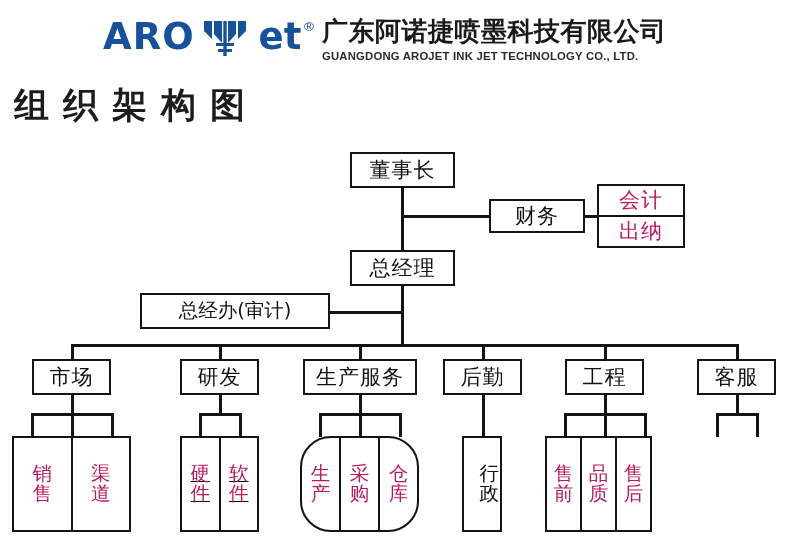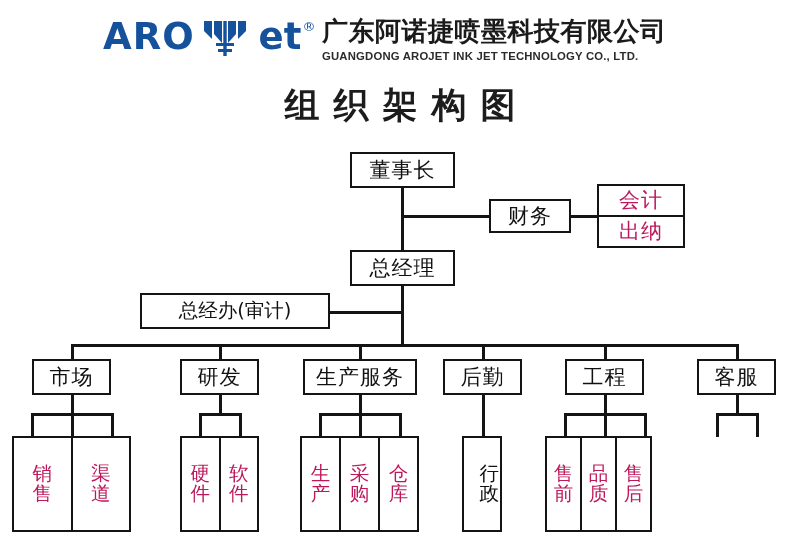--- a/index.html
+++ b/index.html
@@ -86,21 +86,20 @@
     letter-spacing: 0.2px;
     margin-top: 3px;
     white-space: nowrap;
   }
 
   #chart-title {
     position: absolute;
     left: 0;
     top: 82px;
     width: 800px;
-    text-align: center;
     font-family: "DejaVu Sans", "Liberation Sans", sans-serif;
     font-weight: bold;
     font-size: 35px;
     letter-spacing: 14px;
     text-indent: 14px;
     color: #1c1c1c;
   }
 
   
   #chart {
@@ -228,21 +227,21 @@
 <div id="chart">
 
   <div class="box" style="left:350px; top:152px; width:105px; height:36px;">
     <span>董事长</span>
   </div>
 
   <div class="ln v" style="left:401px; top:188px; height:62px;"></div>
 
   <div class="ln h" style="left:401px; top:215px; width:88px;"></div>
 
-  <div class="box" style="left:489px; top:199px; width:82px; height:34px;">
+  <div class="box" style="left:489px; top:199px; width:96px; height:34px;">
     <span>财务</span>
   </div>
 
   <div class="ln h" style="left:571px; top:215px; width:26px;"></div>
 
   <div class="group vstack" style="left:597px; top:184px; width:88px; height:64px;">
     <div class="cell">
       <span>会计</span>
     </div>
     <div class="cell">
@@ -283,39 +282,39 @@
   </div>
 
   <div class="ln v" style="left:219px; top:344px; height:22px;"></div>
   <div class="box" style="left:180px; top:359px; width:79px; height:36px;">
     <span>研发</span>
   </div>
   <div class="ln v" style="left:219px; top:395px; height:19px;"></div>
   <div class="ln h" style="left:199px; top:413px; width:42px;"></div>
   <div class="ln v" style="left:199px; top:413px; height:24px;"></div>
   <div class="ln v" style="left:239px; top:413px; height:24px;"></div>
-  <div class="group" style="left:180px; top:436px; width:79px; height:96px;">
+  <div class="group" style="left:180px; top:436px; width:79px; height:96px;text-decoration:underline;">
     <div class="cell">
       <span>硬件</span>
     </div>
     <div class="cell">
       <span>软件</span>
     </div>
   </div>
 
   <div class="ln v" style="left:359px; top:344px; height:22px;"></div>
   <div class="box" style="left:303px; top:359px; width:114px; height:36px;">
     <span>生产服务</span>
   </div>
   <div class="ln v" style="left:359px; top:395px; height:19px;"></div>
   <div class="ln h" style="left:319px; top:413px; width:82px;"></div>
   <div class="ln v" style="left:319px; top:413px; height:24px;"></div>
   <div class="ln v" style="left:359px; top:413px; height:24px;"></div>
   <div class="ln v" style="left:399px; top:413px; height:24px;"></div>
-  <div class="group" style="left:300px; top:436px; width:119px; height:96px;">
+  <div class="group" style="left:300px; top:436px; width:119px; height:96px;border-radius:31px;">
     <div class="cell">
       <span>生产</span>
     </div>
     <div class="cell">
       <span>采购</span>
     </div>
     <div class="cell">
       <span>仓库</span>
     </div>
   </div>

